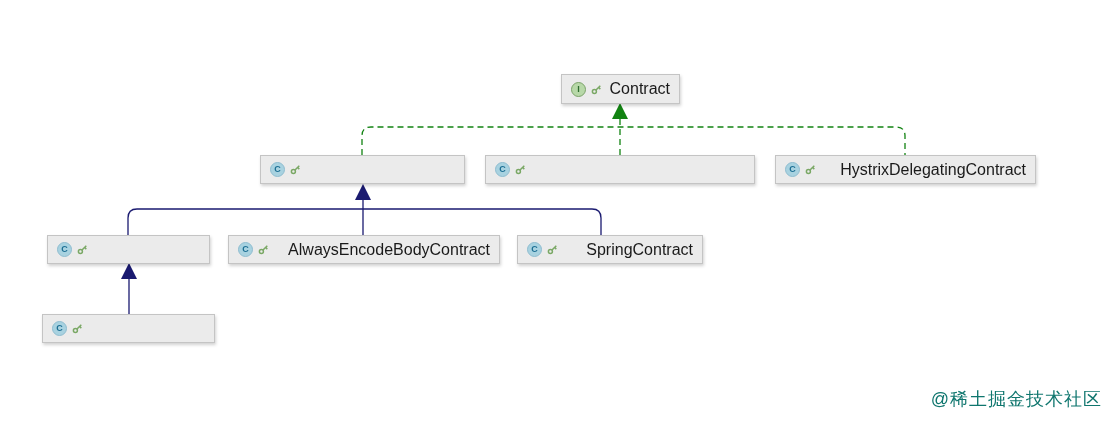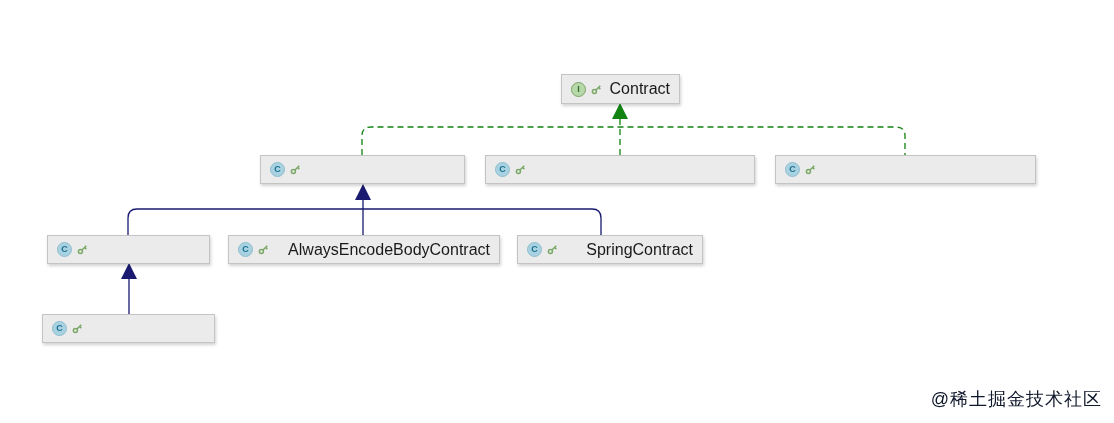--- a/index.html
+++ b/index.html
@@ -40,21 +40,21 @@
     border:1px solid #8fbdd0;
   }
   .circle-icon.interface{
     background:var(--interface-icon-fill,#b7d8a8);
     color:var(--interface-icon-letter,#2f6d2f);
     border:1px solid #7ca36a;
   }
   .key-icon{display:inline-flex;flex:0 0 auto;}
   #watermark{
     position:absolute;right:12px;bottom:12px;
-    font-size:18px;color:#0f172a;letter-spacing:1px;
+    font-size:18px;color:#0f766e;letter-spacing:1px;
   }
 </style>
 </head>
 <body>
 
 <div id="canvas">
 
   <svg id="edges" viewBox="0 0 1114 423" xmlns="http://www.w3.org/2000/svg">
 
     <polygon class="arrow-real" points="620,103 612,119 628,119" stroke-dasharray="none"></polygon>
@@ -109,20 +109,21 @@
   <div class="node" style="left:775px;top:155px;width:261px;height:29px;">
     <span class="circle-icon class">C</span>
     <span class="key-icon">
       <svg width="11" height="11" viewBox="0 0 11 11">
           <g stroke="#7aa865" stroke-width="1.5" fill="none">
             <circle cx="3.4" cy="7.6" r="2"></circle>
             <path d="M5 6 L9.3 1.7 M7.6 3.4 L9.3 5.1"></path>
           </g>
         </svg>
     </span>
+    <span class="label">HystrixDelegatingContract</span>
   </div>
 
   <div class="node" style="left:47px;top:235px;width:163px;height:29px;">
     <span class="circle-icon class">C</span>
     <span class="key-icon">
       <svg width="11" height="11" viewBox="0 0 11 11">
           <g stroke="#7aa865" stroke-width="1.5" fill="none">
             <circle cx="3.4" cy="7.6" r="2"></circle>
             <path d="M5 6 L9.3 1.7 M7.6 3.4 L9.3 5.1"></path>
           </g>

